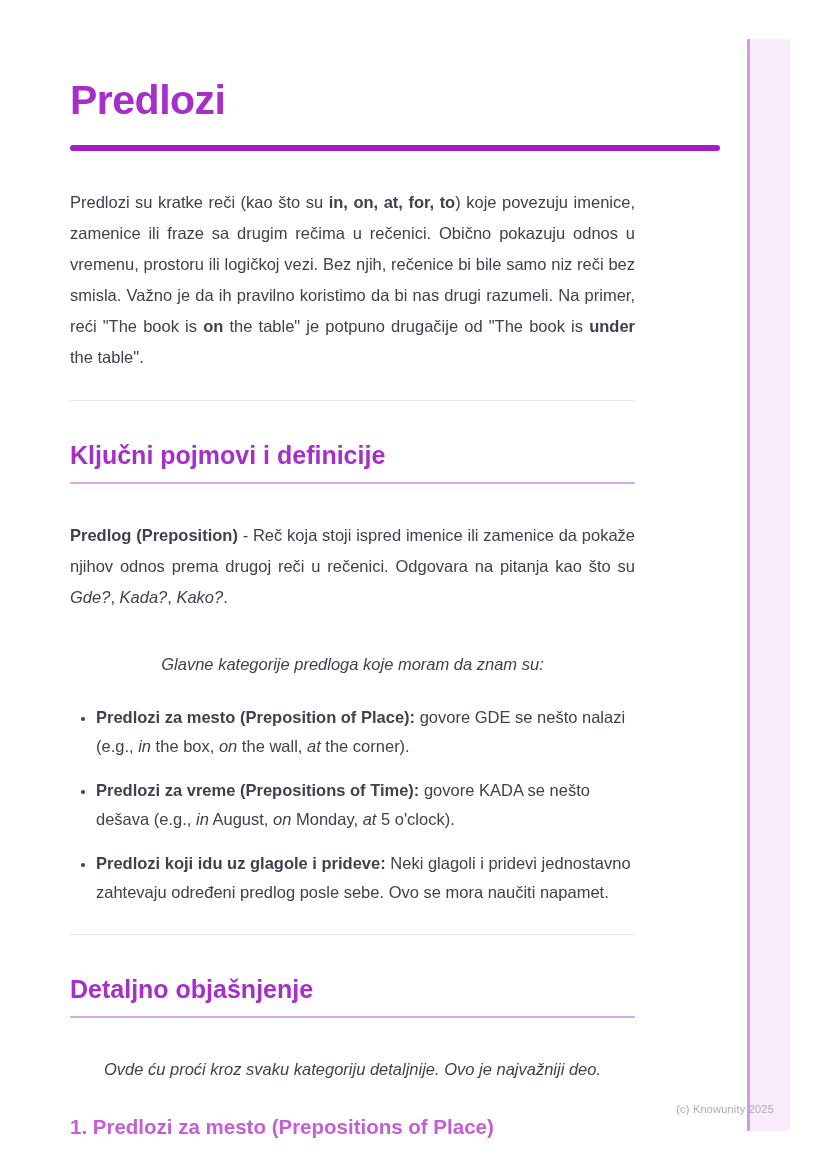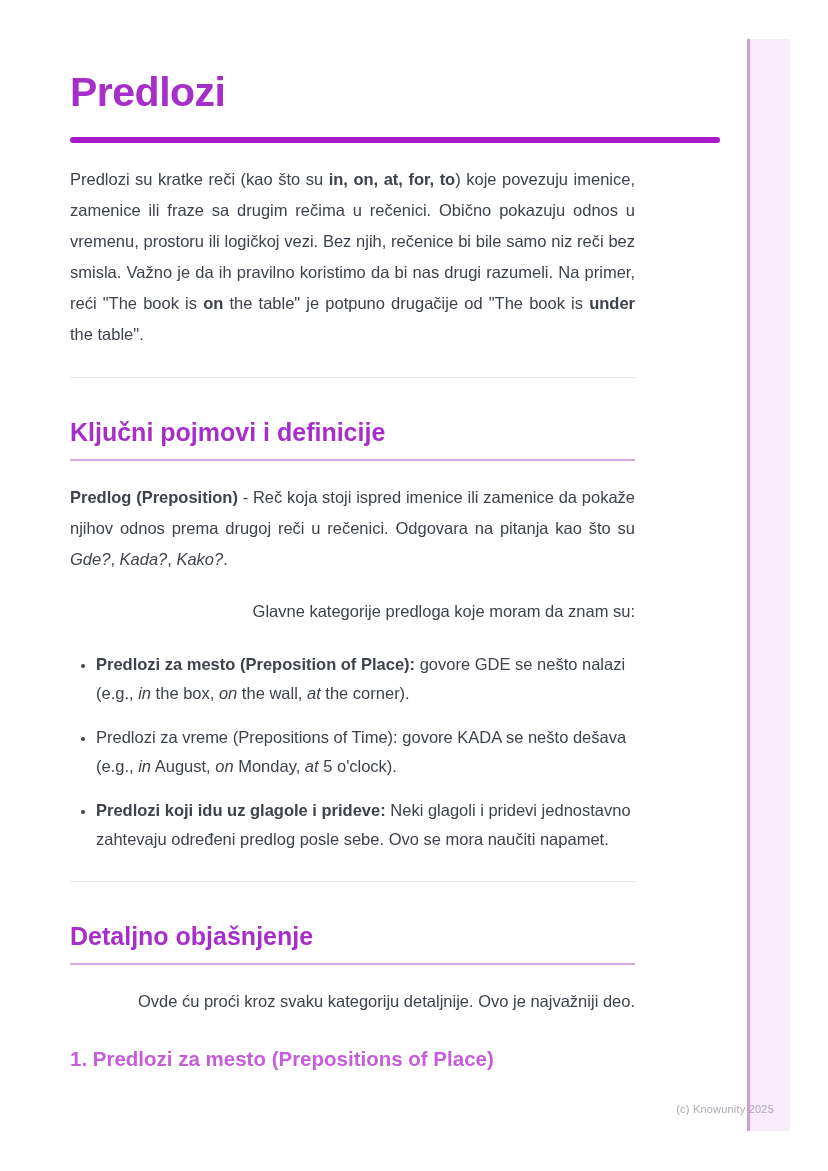--- a/index.html
+++ b/index.html
@@ -24,21 +24,21 @@
   .side-stripe{
     position:absolute;
     left:747px;top:39px;
     width:43px;height:1092px;
     background:var(--stripe-fill);
     border-left:3px solid var(--stripe-border);
     box-sizing:border-box;
   }
   .content{
     position:absolute;
-    left:70px;top:4px;
+    left:70px;top:12px;
     width:565px;
   }
   .doc-title{
     margin:64px 0 0 0;
     font-size:41px;
     line-height:48px;
     font-weight:800;
     letter-spacing:-0.5px;
     color:var(--heading);
   }
@@ -51,27 +51,27 @@
   .section-heading{
     margin:39px 0 0 0;
     padding-bottom:12px;
     font-size:25px;
     line-height:30px;
     font-weight:700;
     color:var(--heading);
     border-bottom:2px solid var(--heading-underline);
   }
   .para{
-    margin:21px 0 0 0;
+    margin:36px 0 0 0;
     font-size:16.5px;
     line-height:31px;
     color:var(--body-text);
     text-align:justify;
   }
-  .para.no-justify{text-align:right;}
+  .para.no-justify{text-align:center;font-style:italic;}
   .section-divider{
     margin:27px 0 0 0;
     border:none;
     border-top:1px solid var(--divider);
     height:0;
   }
   .bullet-list{
     margin:23px 0 0 0;
     padding:0 0 0 26px;
     list-style:disc;
@@ -116,21 +116,21 @@
     </section>
 
     <hr class="section-divider">
 
     <section>
       <h2 class="section-heading">Ključni pojmovi i definicije</h2>
       <p class="para"><span style="font-weight: 700;">Predlog (Preposition)</span><span> - Reč koja stoji ispred imenice ili zamenice da pokaže njihov odnos prema drugoj reči u rečenici. Odgovara na pitanja kao što su </span><span style="font-style: italic;">Gde?</span><span>, </span><span style="font-style: italic;">Kada?</span><span>, </span><span style="font-style: italic;">Kako?</span><span>.</span></p>
       <p class="para no-justify">Glavne kategorije predloga koje moram da znam su:</p>
       <ul class="bullet-list">
         <li class="bullet-item"><span style="font-weight: 700;">Predlozi za mesto (Preposition of Place):</span><span> govore GDE se nešto nalazi (e.g., </span><span style="font-style: italic;">in</span><span> the box, </span><span style="font-style: italic;">on</span><span> the wall, </span><span style="font-style: italic;">at</span><span> the corner).</span></li>
-        <li class="bullet-item"><span style="font-weight: 400; margin-top: 24px;">Predlozi za vreme (Prepositions of Time):</span><span> govore KADA se nešto dešava (e.g., </span><span style="font-style: italic;">in</span><span> August, </span><span style="font-style: italic;">on</span><span> Monday, </span><span style="font-style: italic;">at</span><span> 5 o'clock).</span></li>
+        <li class="bullet-item"><span style="font-weight: 700; margin-top: 24px;">Predlozi za vreme (Prepositions of Time):</span><span> govore KADA se nešto dešava (e.g., </span><span style="font-style: italic;">in</span><span> August, </span><span style="font-style: italic;">on</span><span> Monday, </span><span style="font-style: italic;">at</span><span> 5 o'clock).</span></li>
         <li class="bullet-item"><span style="font-weight: 700;">Predlozi koji idu uz glagole i prideve:</span><span> Neki glagoli i pridevi jednostavno zahtevaju određeni predlog posle sebe. Ovo se mora naučiti napamet.</span></li>
       </ul>
     </section>
 
     <hr class="section-divider">
 
     <section>
       <h2 class="section-heading">Detaljno objašnjenje</h2>
       <p class="para no-justify">Ovde ću proći kroz svaku kategoriju detaljnije. Ovo je najvažniji deo.</p>
       <h3 class="sub-heading">1. Predlozi za mesto (Prepositions of Place)</h3>

